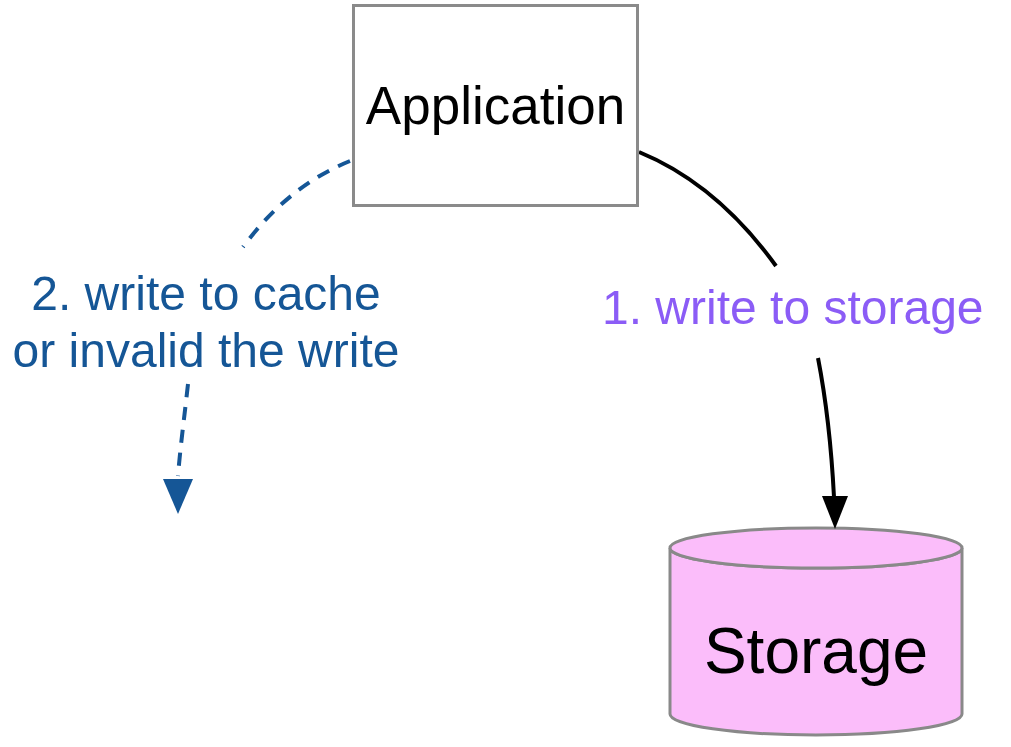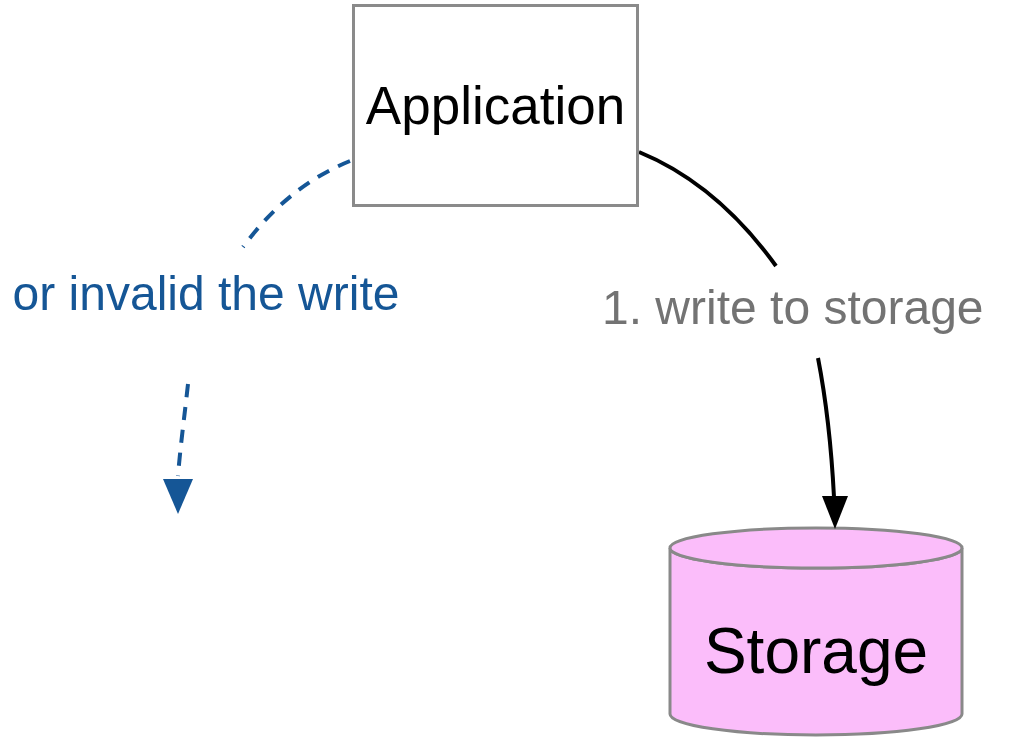--- a/index.html
+++ b/index.html
@@ -73,21 +73,21 @@
     left: 6px;
     top: 266px;
     width: 400px;
     text-align: center;
     line-height: 1.18;
     color: #155696;
   }
   #storage-edge-label {
     left: 602px;
     top: 280px;
-    color: #737373;
+    color: #8b5cf6;
   }
 </style>
 </head>
 <body>
 
 <div id="canvas">
 
   <svg id="edges-svg" viewBox="0 0 1011 747" xmlns="http://www.w3.org/2000/svg">
 
     <g>
@@ -109,18 +109,19 @@
   </svg>
 
   <div id="app-box">
     <span class="node-label">Application</span>
   </div>
 
 
   <div id="storage-label" class="node-label">Storage</div>
 
   <div id="cache-edge-label" class="edge-label">
+    <div>2. write to cache</div>
     <div>or invalid the write</div>
   </div>
 
   <div id="storage-edge-label" class="edge-label">1. write to storage</div>
 
 </div>
 
 </body></html>

